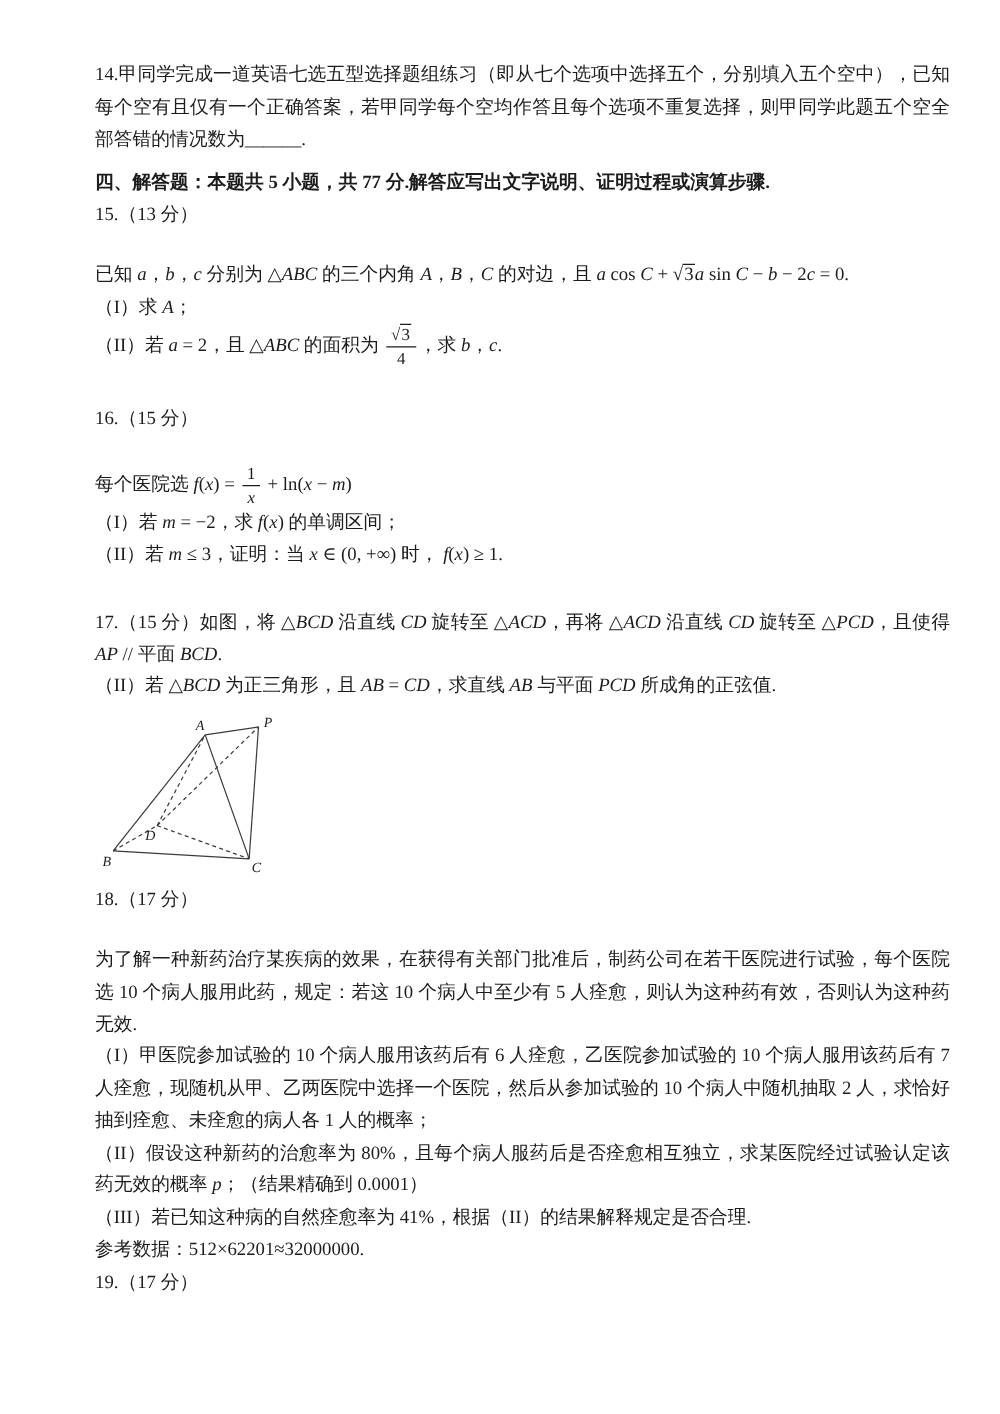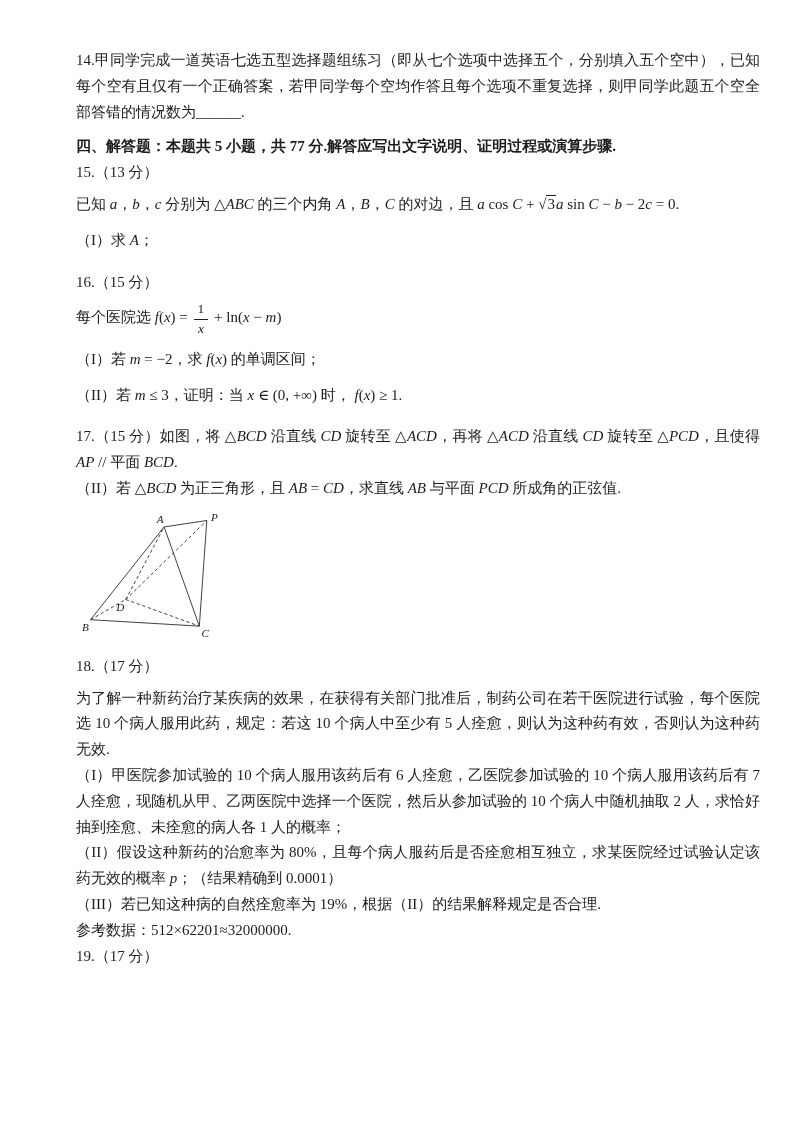--- a/index.html
+++ b/index.html
@@ -7,24 +7,24 @@
   body {
     width:800px; height:1131px; overflow:hidden;
     color:#1c1c1c;
     font-family:"Liberation Serif","DejaVu Serif",serif;
     font-size:15px;
   }
   .page { padding:48px 40px 30px 76px; }
   p { text-align:justify; line-height:1.72; }
   .sec  { margin-top:9px; font-weight:bold; }
   .mt4  { margin-top:4px; }
-  .mt6  { margin-top:6px; }
-  .mt10 { margin-top:10px; }
+  .mt6  { margin-top:22px; }
+  .mt10 { margin-top:0; }
   .mt12 { }
-  .mt16 { margin-top:16px; }
+  .mt16 { margin-top:28px; }
   .mi { font-style:italic; }
   .over { border-top:1px solid #1c1c1c; padding:0 1px; }
   .sqrtwrap { white-space:nowrap; }
   .frac {
     display:inline-flex; flex-direction:column; align-items:center;
     vertical-align:middle; line-height:1.2; font-size:0.9em; margin:0 2px;
   }
   .frac .num { border-bottom:1px solid #1c1c1c; padding:0 4px 1px 4px; }
   .frac .den { padding:1px 4px 0 4px; }
   .figwrap { margin:10px 0 2px 6px; }
@@ -35,20 +35,24 @@
 
 <div class="page">
 
   <p>14.甲同学完成一道英语七选五型选择题组练习（即从七个选项中选择五个，分别填入五个空中），已知每个空有且仅有一个正确答案，若甲同学每个空均作答且每个选项不重复选择，则甲同学此题五个空全部答错的情况数为______.</p>
 
   <p class="sec">四、解答题：本题共 5 小题，共 77 分.解答应写出文字说明、证明过程或演算步骤.</p>
 
   <p class="mt12">15.（13 分）</p>
   <p class="mt6"><span>已知 </span><span class="mi">a</span><span>，</span><span class="mi">b</span><span>，</span><span class="mi">c</span><span> 分别为 △</span><span class="mi">ABC</span><span> 的三个内角 </span><span class="mi">A</span><span>，</span><span class="mi">B</span><span>，</span><span class="mi">C</span><span> 的对边，且 </span><span class="mi">a</span><span> cos </span><span class="mi">C</span><span> + </span><span class="sqrtwrap"><span>√</span><span class="over">3</span></span><span class="mi">a</span><span> sin </span><span class="mi">C</span><span> − </span><span class="mi">b</span><span> − 2</span><span class="mi">c</span><span> = 0.</span></p>
   <p class="mt10"><span>（I）求 </span><span class="mi">A</span><span>；</span></p>
+  <p class="mt10"><span>（II）若 </span><span class="mi">a</span><span> = 2，且 △</span><span class="mi">ABC</span><span> 的面积为 </span><span class="frac">
+        <span class="num"><span>√</span><span class="over">3</span></span>
+        <span class="den"><span>4</span></span>
+      </span><span>，求 </span><span class="mi">b</span><span>，</span><span class="mi">c</span><span>.</span></p>
 
   <p class="mt16">16.（15 分）</p>
   <p class="mt6"><span>每个医院选 </span><span class="mi">f</span><span>(</span><span class="mi">x</span><span>) = </span><span class="frac">
         <span class="num"><span>1</span></span>
         <span class="den"><span class="mi">x</span></span>
       </span><span> + ln(</span><span class="mi">x</span><span> − </span><span class="mi">m</span><span>)</span></p>
   <p class="mt10"><span>（I）若 </span><span class="mi">m</span><span> = −2，求 </span><span class="mi">f</span><span>(</span><span class="mi">x</span><span>) 的单调区间；</span></p>
   <p class="mt10"><span>（II）若 </span><span class="mi">m</span><span> ≤ 3，证明：当 </span><span class="mi">x</span><span> ∈ (0, +∞) 时， </span><span class="mi">f</span><span>(</span><span class="mi">x</span><span>) ≥ 1.</span></p>
 
   <p class="mt16"><span>17.（15 分）如图，将 △</span><span class="mi">BCD</span><span> 沿直线 </span><span class="mi">CD</span><span> 旋转至 △</span><span class="mi">ACD</span><span>，再将 △</span><span class="mi">ACD</span><span> 沿直线 </span><span class="mi">CD</span><span> 旋转至 △</span><span class="mi">PCD</span><span>，且使得 </span><span class="mi">AP</span><span> // 平面 </span><span class="mi">BCD</span><span>.</span></p>
@@ -74,18 +78,18 @@
       <text x="0" y="112">B</text>
       <text x="112" y="117">C</text>
       <text x="32" y="93">D</text>
     </svg>
   </div>
 
   <p class="mt10">18.（17 分）</p>
   <p class="mt6">为了解一种新药治疗某疾病的效果，在获得有关部门批准后，制药公司在若干医院进行试验，每个医院选 10 个病人服用此药，规定：若这 10 个病人中至少有 5 人痊愈，则认为这种药有效，否则认为这种药无效.</p>
   <p>（I）甲医院参加试验的 10 个病人服用该药后有 6 人痊愈，乙医院参加试验的 10 个病人服用该药后有 7 人痊愈，现随机从甲、乙两医院中选择一个医院，然后从参加试验的 10 个病人中随机抽取 2 人，求恰好抽到痊愈、未痊愈的病人各 1 人的概率；</p>
   <p><span>（II）假设这种新药的治愈率为 80%，且每个病人服药后是否痊愈相互独立，求某医院经过试验认定该药无效的概率 </span><span class="mi">p</span><span>；（结果精确到 0.0001）</span></p>
-  <p>（III）若已知这种病的自然痊愈率为 19%，根据（II）的结果解释规定是否合理.</p>
+  <p>（III）若已知这种病的自然痊愈率为 41%，根据（II）的结果解释规定是否合理.</p>
   <p>参考数据：512×62201≈32000000.</p>
 
   <p class="mt12">19.（17 分）</p>
 
 </div>
 
 </body></html>

